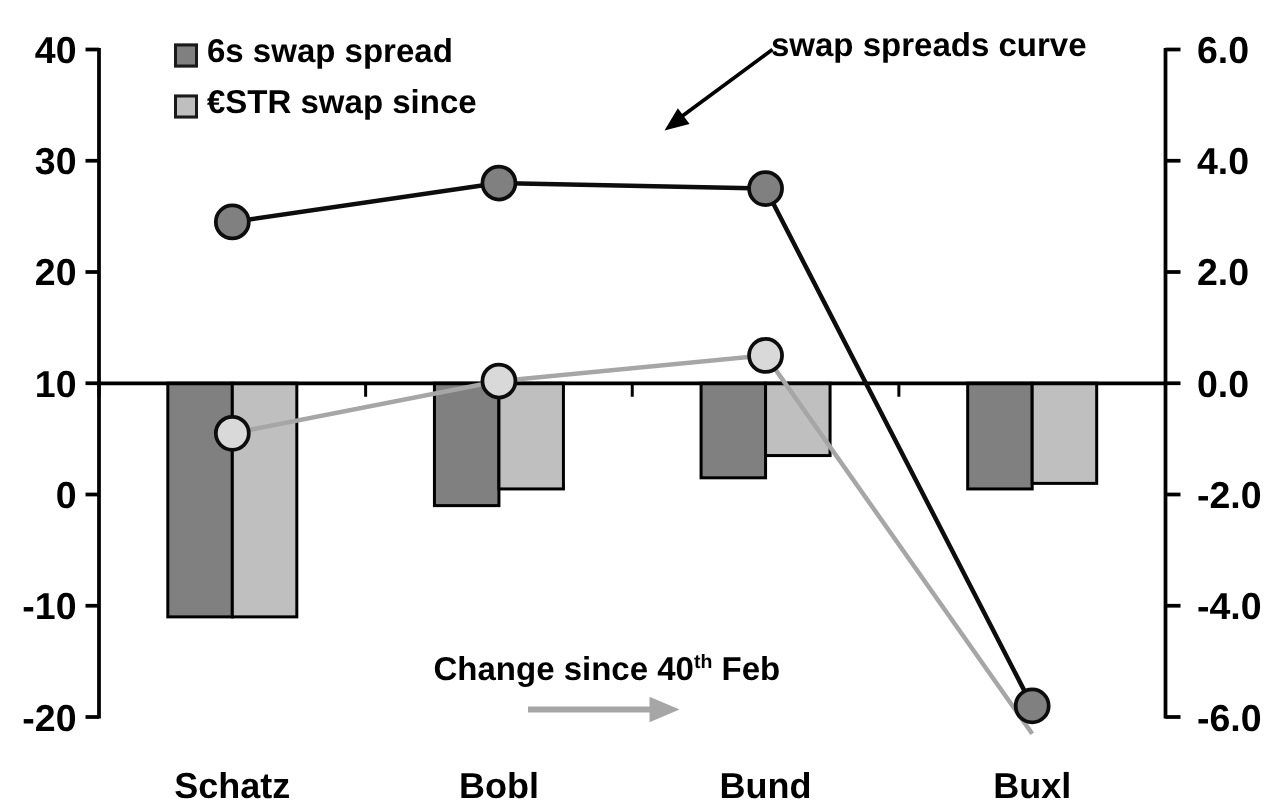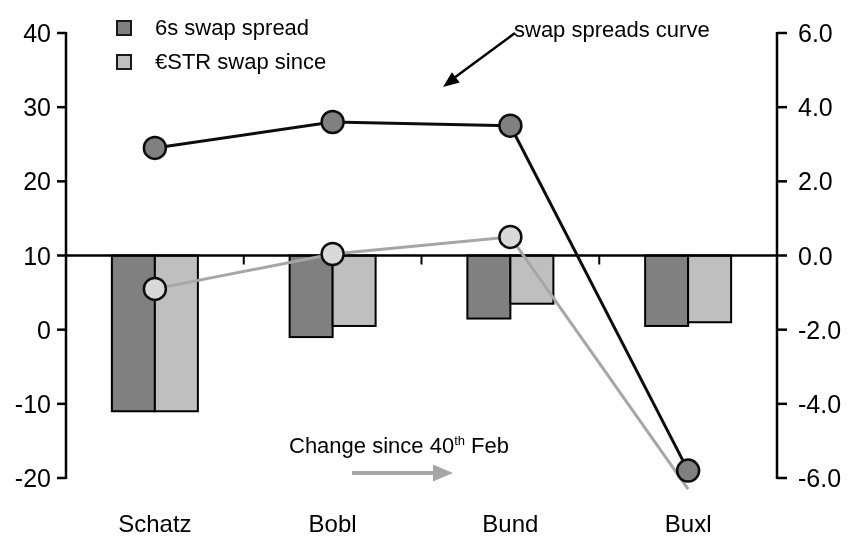--- a/index.html
+++ b/index.html
@@ -1,21 +1,21 @@
 <!DOCTYPE html>
 <html><head>
 <meta charset="utf-8">
 <style>
   html,body{margin:0;padding:0;background:#fff;}
   .stage{position:relative;width:852px;height:539px;background:#fff;overflow:hidden;
-         font-family:"Liberation Sans",sans-serif;color:#000;}
+         font-family:"Liberation Sans",sans-serif;color:#000;font-weight:bold;}
   #chart{position:absolute;left:0;top:0;}
   #chart text{font-family:"Liberation Sans",sans-serif;}
   .legend{position:absolute;left:116px;top:11px;}
-  .legend-row{display:flex;align-items:center;gap:23px;height:34px;}
+  .legend-row{display:flex;align-items:flex-end;gap:6px;height:34px;}
   .swatch{display:inline-block;width:12px;height:12px;border:2.5px solid #1a1a1a;background:#808080;}
   .legend-label{font-size:22px;line-height:22px;}
   .annotation{position:absolute;left:514px;top:16px;font-size:22px;line-height:27px;width:250px;}
   .change-note{position:absolute;left:289px;top:433px;font-size:22px;}
   .change-note sup{font-size:13px;}
 </style>
 </head>
 <body>
 
 <div class="stage">

